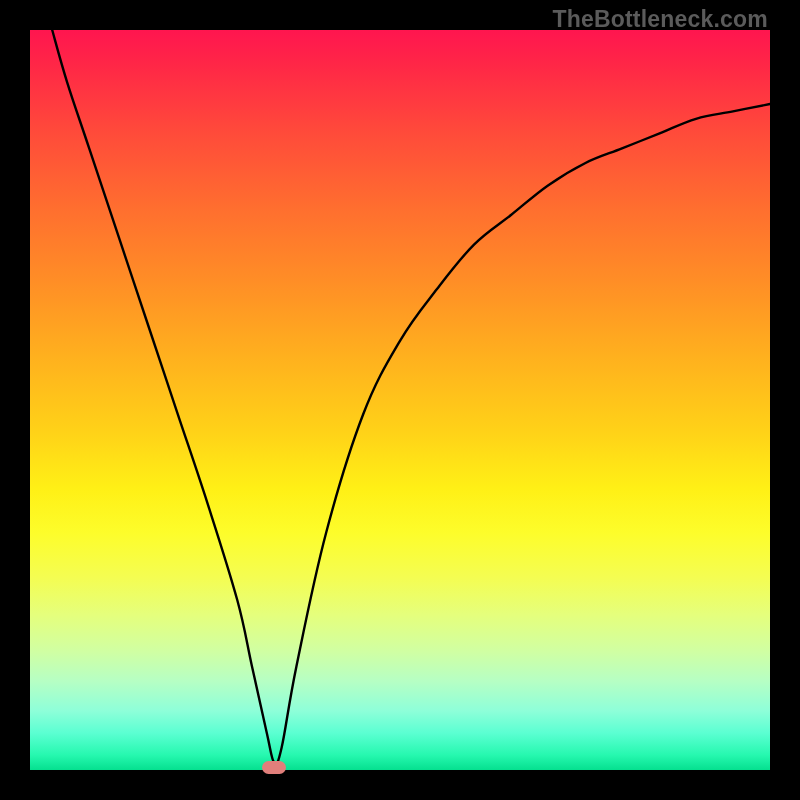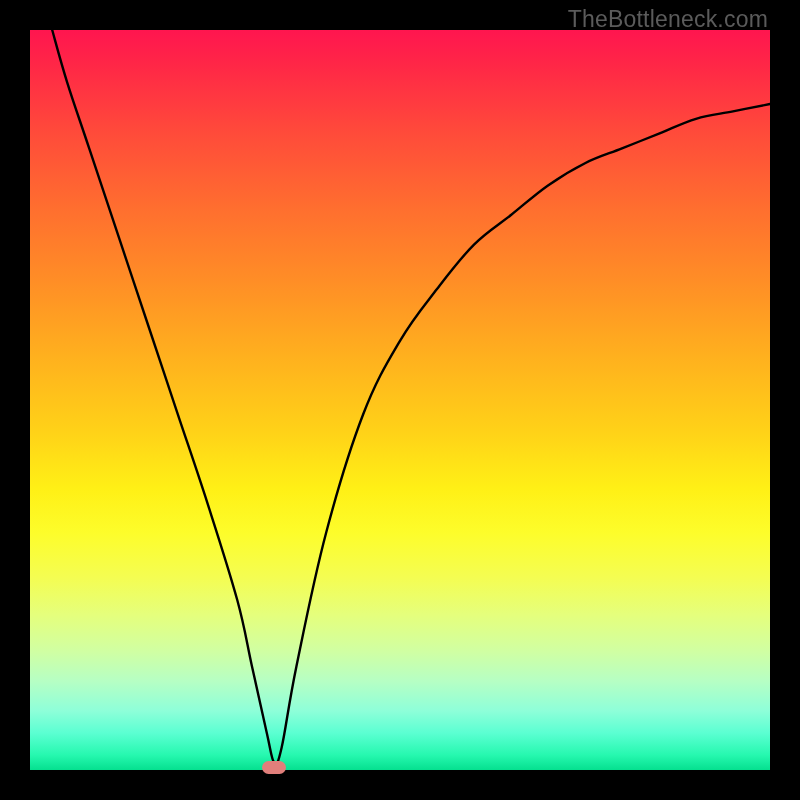--- a/index.html
+++ b/index.html
@@ -34,21 +34,21 @@
       #5bffd2 95%,
       #26f8af 98%,
       #05e08f 100%);
   }
   .watermark {
     position: absolute;
     top: 6px;
     right: 32px;
     font-family: Arial, Helvetica, sans-serif;
     font-size: 23px;
-    font-weight: normal;
+    font-weight: bold;
     color: #5b5b5b;
     letter-spacing: 0.2px;
   }
   svg.curve {
     position: absolute;
     left: 0; top: 0;
     width: 740px; height: 740px;
     overflow: visible;
   }
   .marker {

